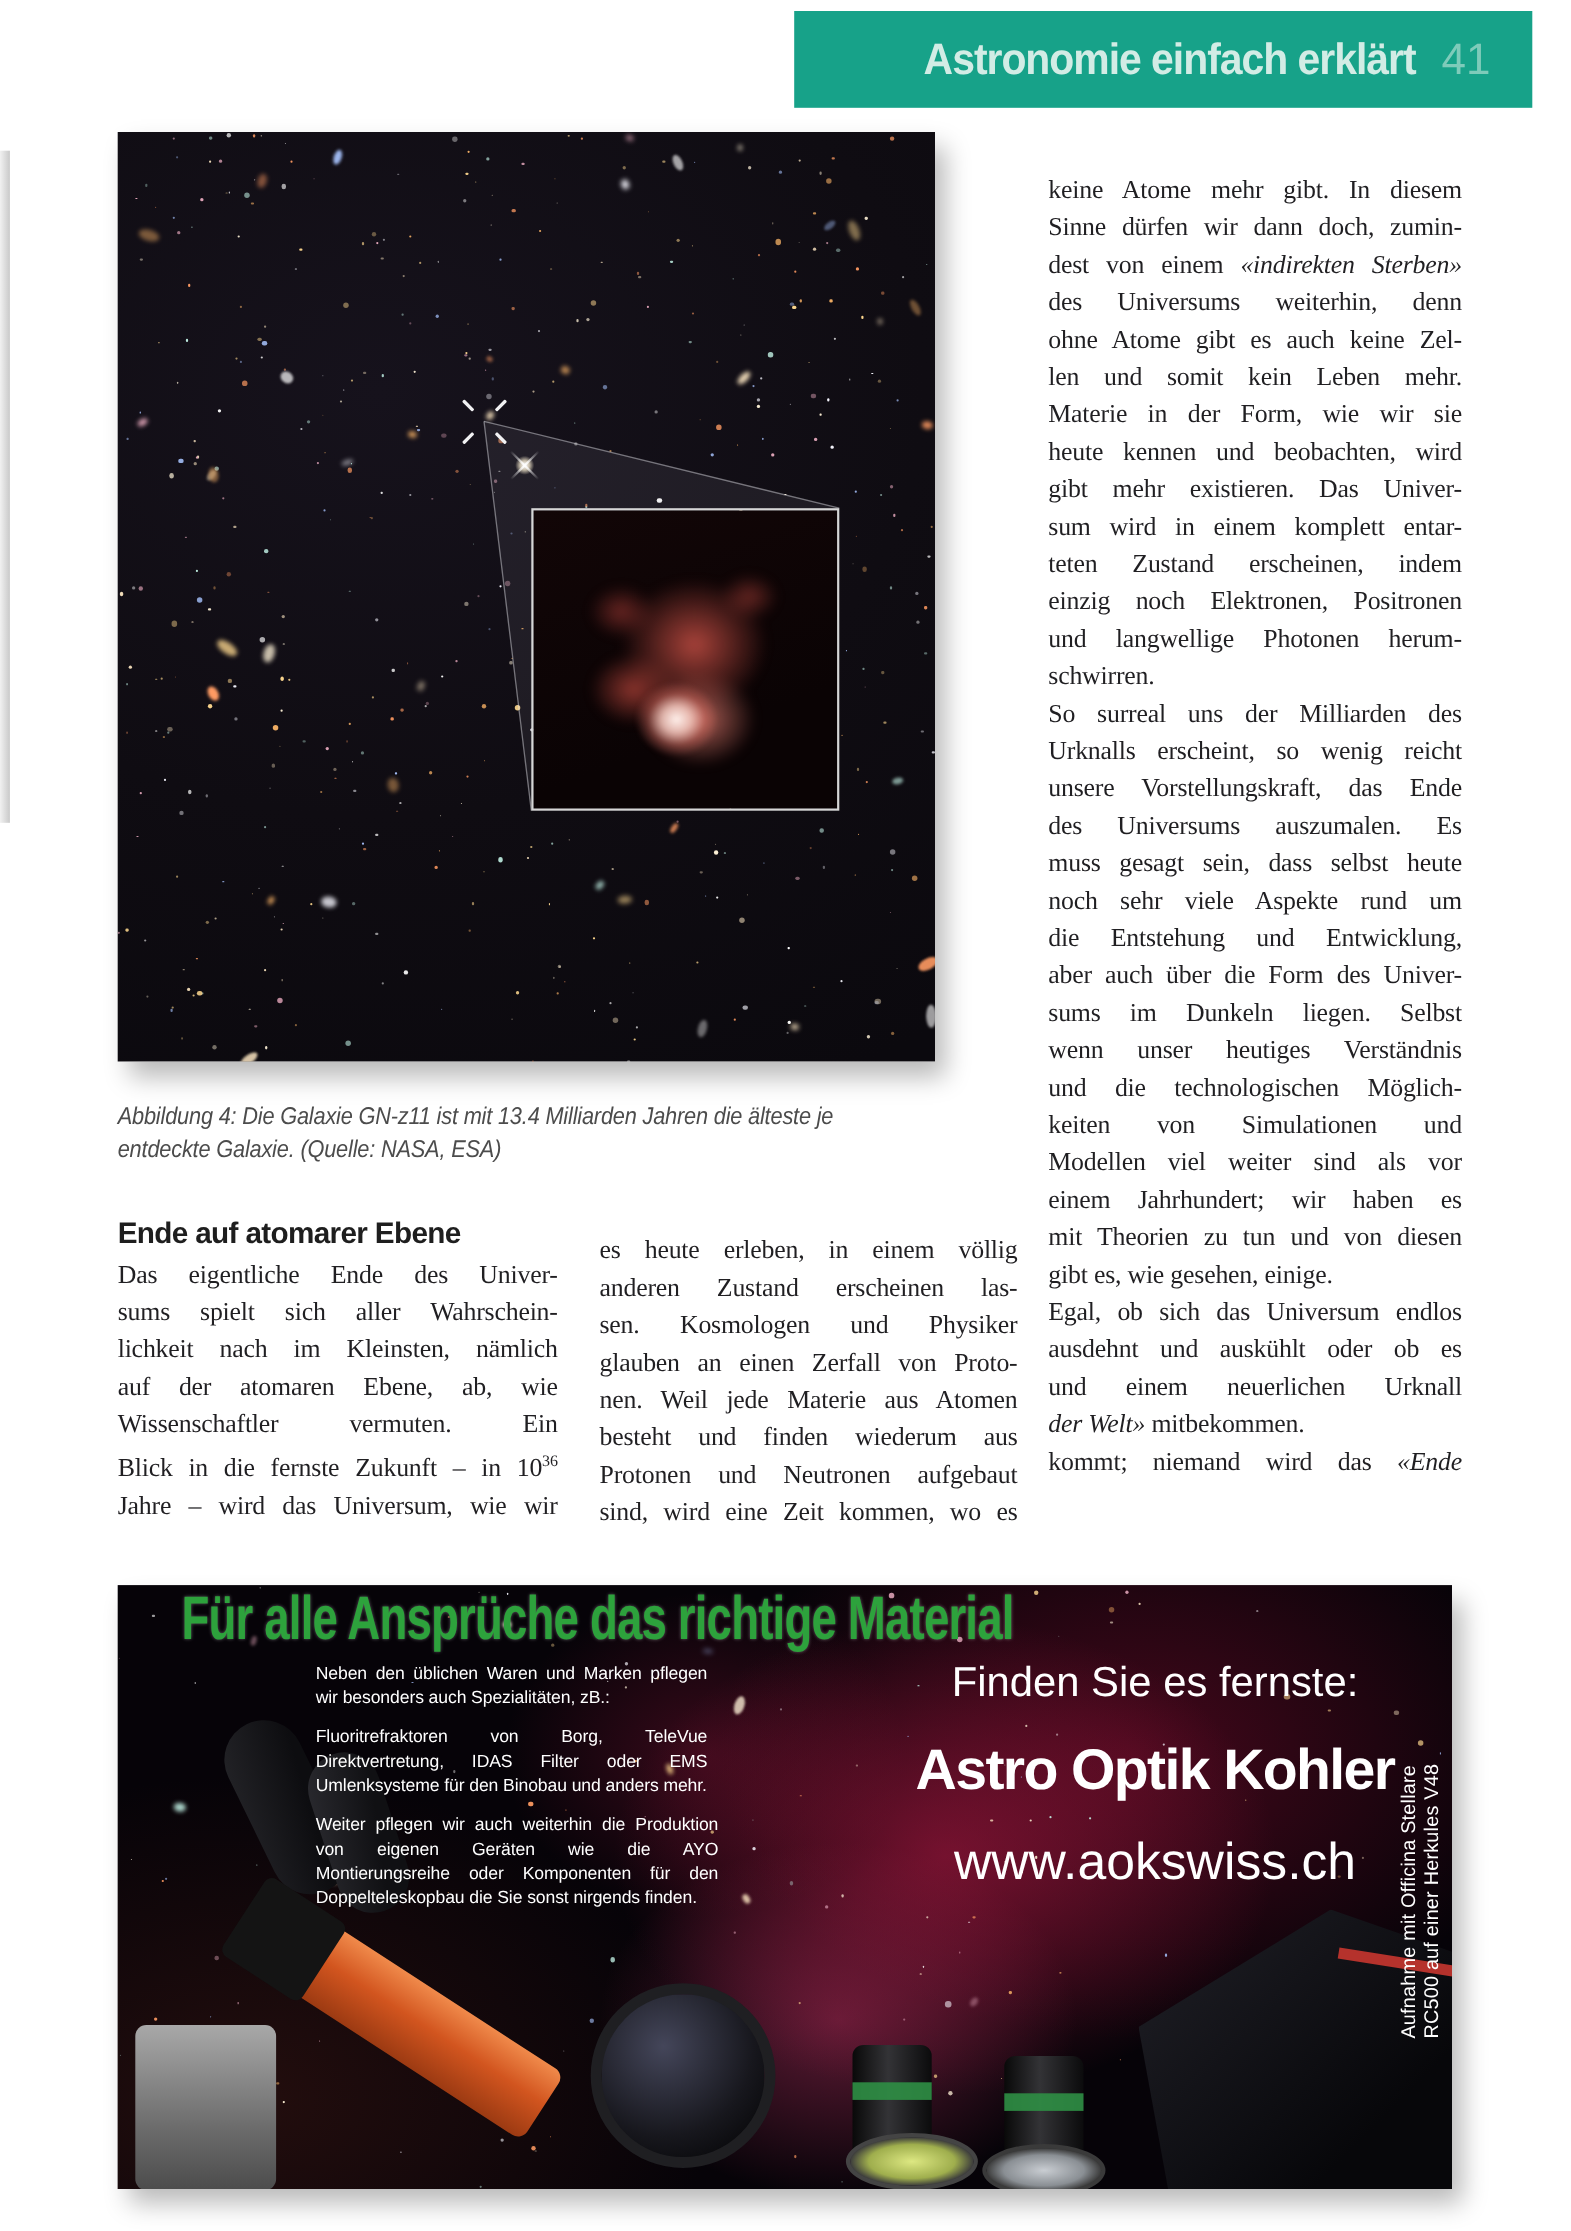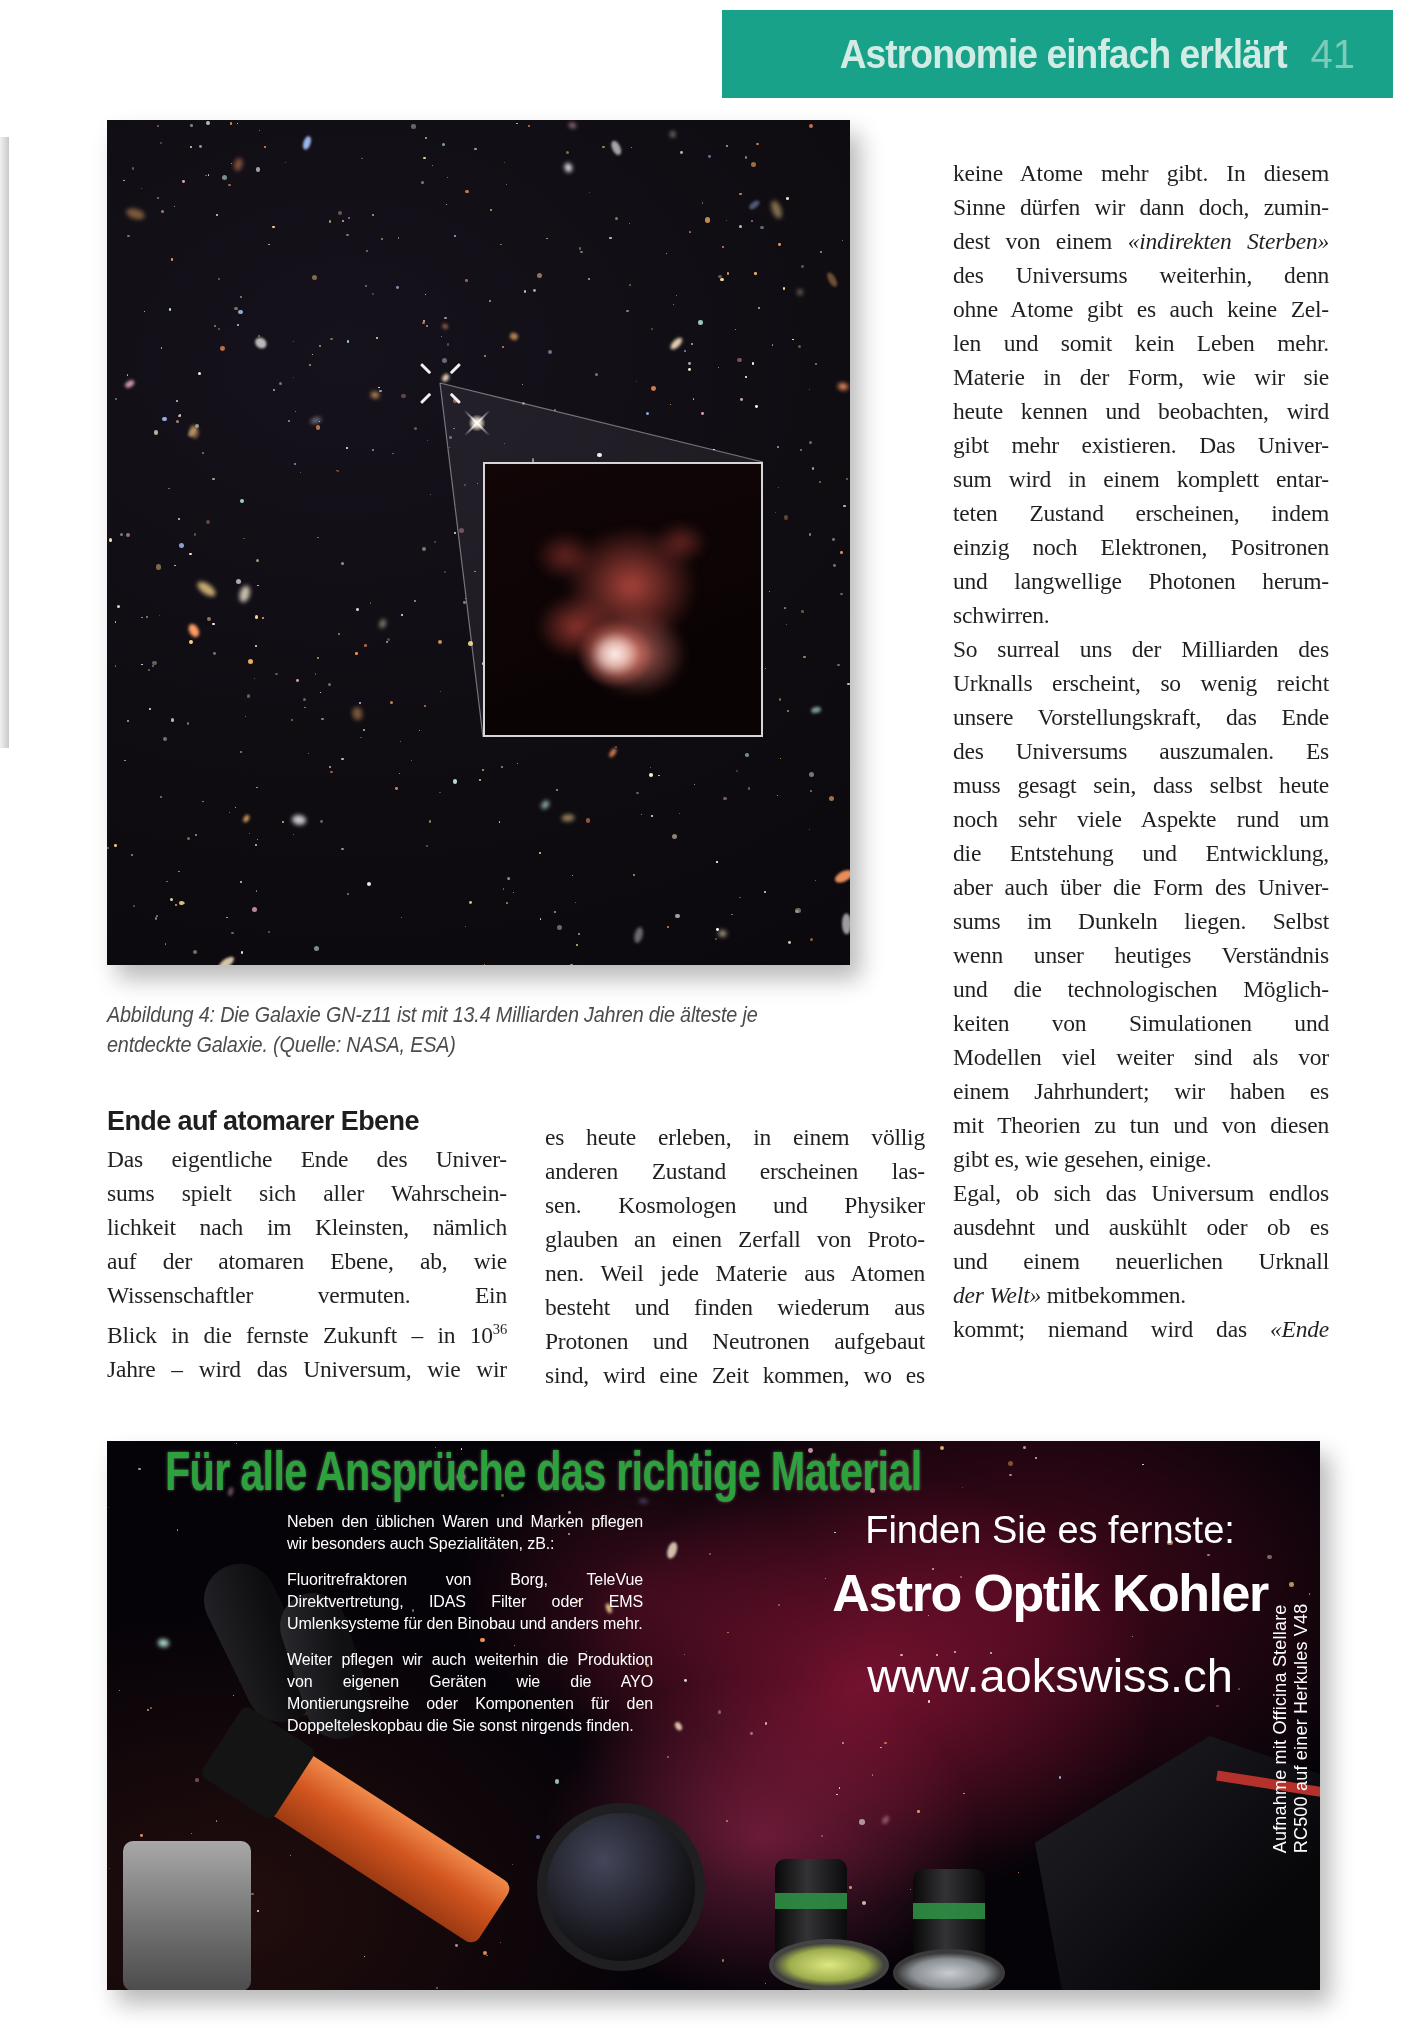--- a/index.html
+++ b/index.html
@@ -112,21 +112,21 @@
                transform:scaleX(0.74);transform-origin:0 50%;
                text-shadow:0 0 4px rgba(255,255,255,0.35);}
   .ad-text{position:absolute;z-index:3;color:#ffffff;font-size:16px;line-height:22px;letter-spacing:-0.1px;}
   .ad-text .tline{white-space:nowrap;text-align:justify;text-align-last:justify;}
   .ad-text .tline.pend{text-align-last:left;}
   .ad-intro{left:180px;top:70px;width:356px;}
   .ad-spec{left:180px;top:128px;width:356px;}
   .ad-prod{left:180px;top:208px;width:366px;}
   .ad-right{position:absolute;left:690px;top:66px;width:506px;z-index:3;text-align:center;color:#fff;}
   .ad-cta{font-size:38px;line-height:46px;}
-  .ad-brand{font-size:52px;line-height:64px;font-weight:700;letter-spacing:-1.5px;margin-top:8px;}
+  .ad-brand{font-size:52px;line-height:64px;font-weight:700;letter-spacing:-1.5px;margin-top:24px;}
   .ad-url{font-size:47px;line-height:54px;margin-top:24px;}
   .ad-credit{position:absolute;right:8px;top:50%;transform:translateY(-50%) rotate(180deg);z-index:3;
              writing-mode:vertical-rl;font-size:18px;color:#ffffff;letter-spacing:0.2px;}
 </style>
 </head>
 <body>
 
 <div class="page">
 
   <div class="page-edge"></div>

